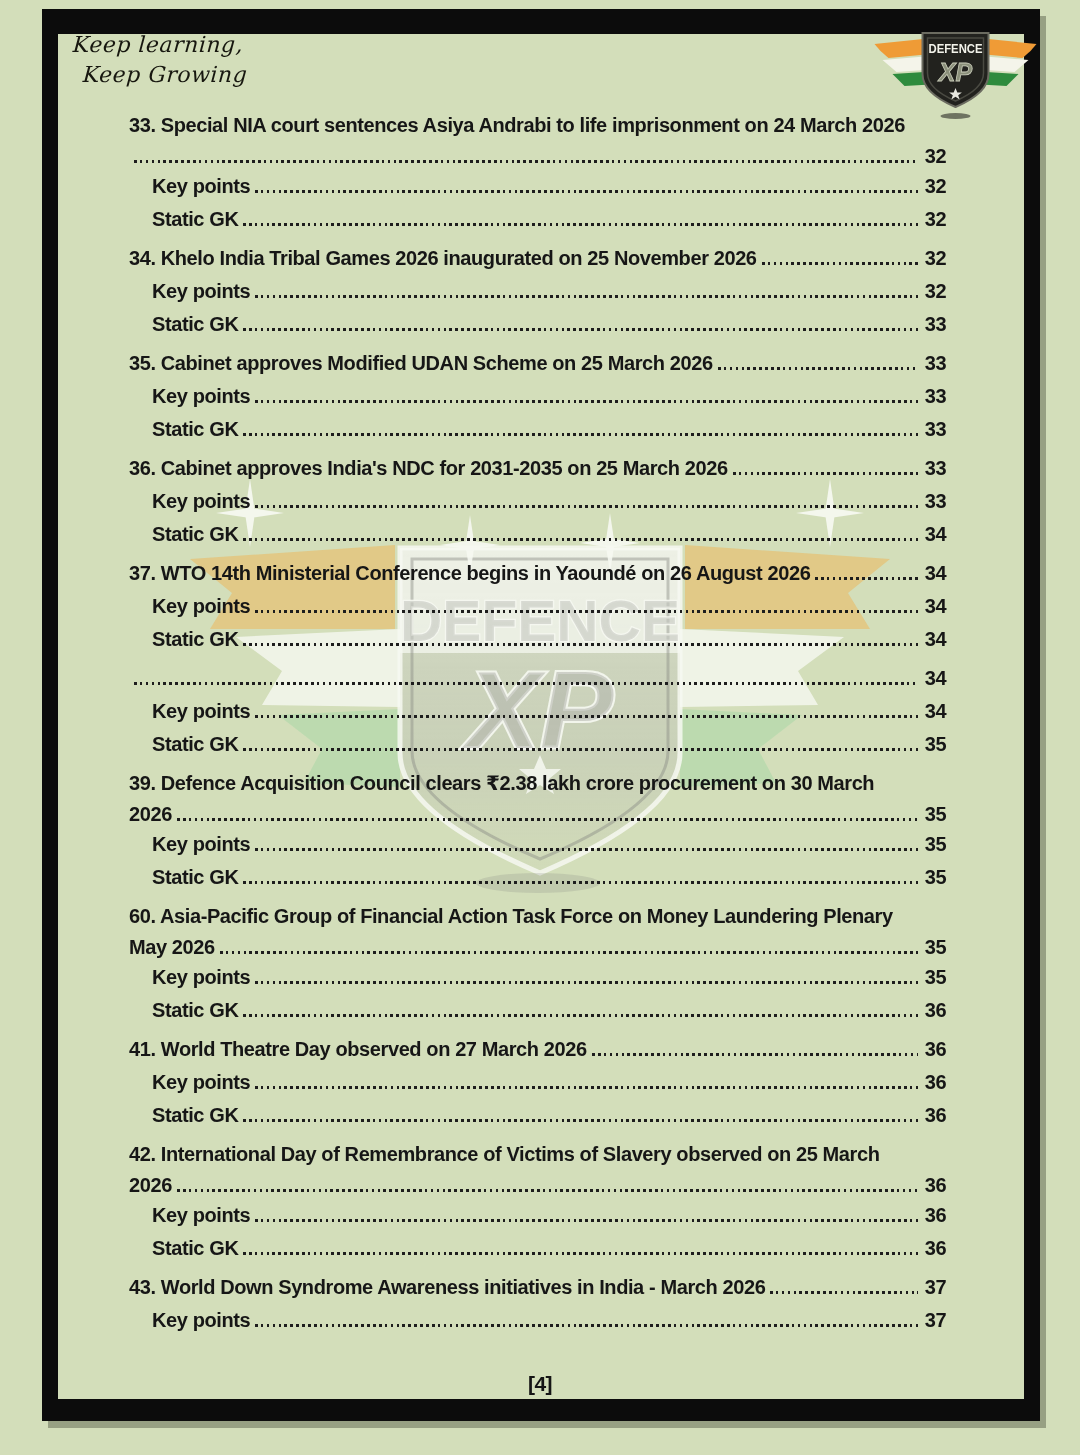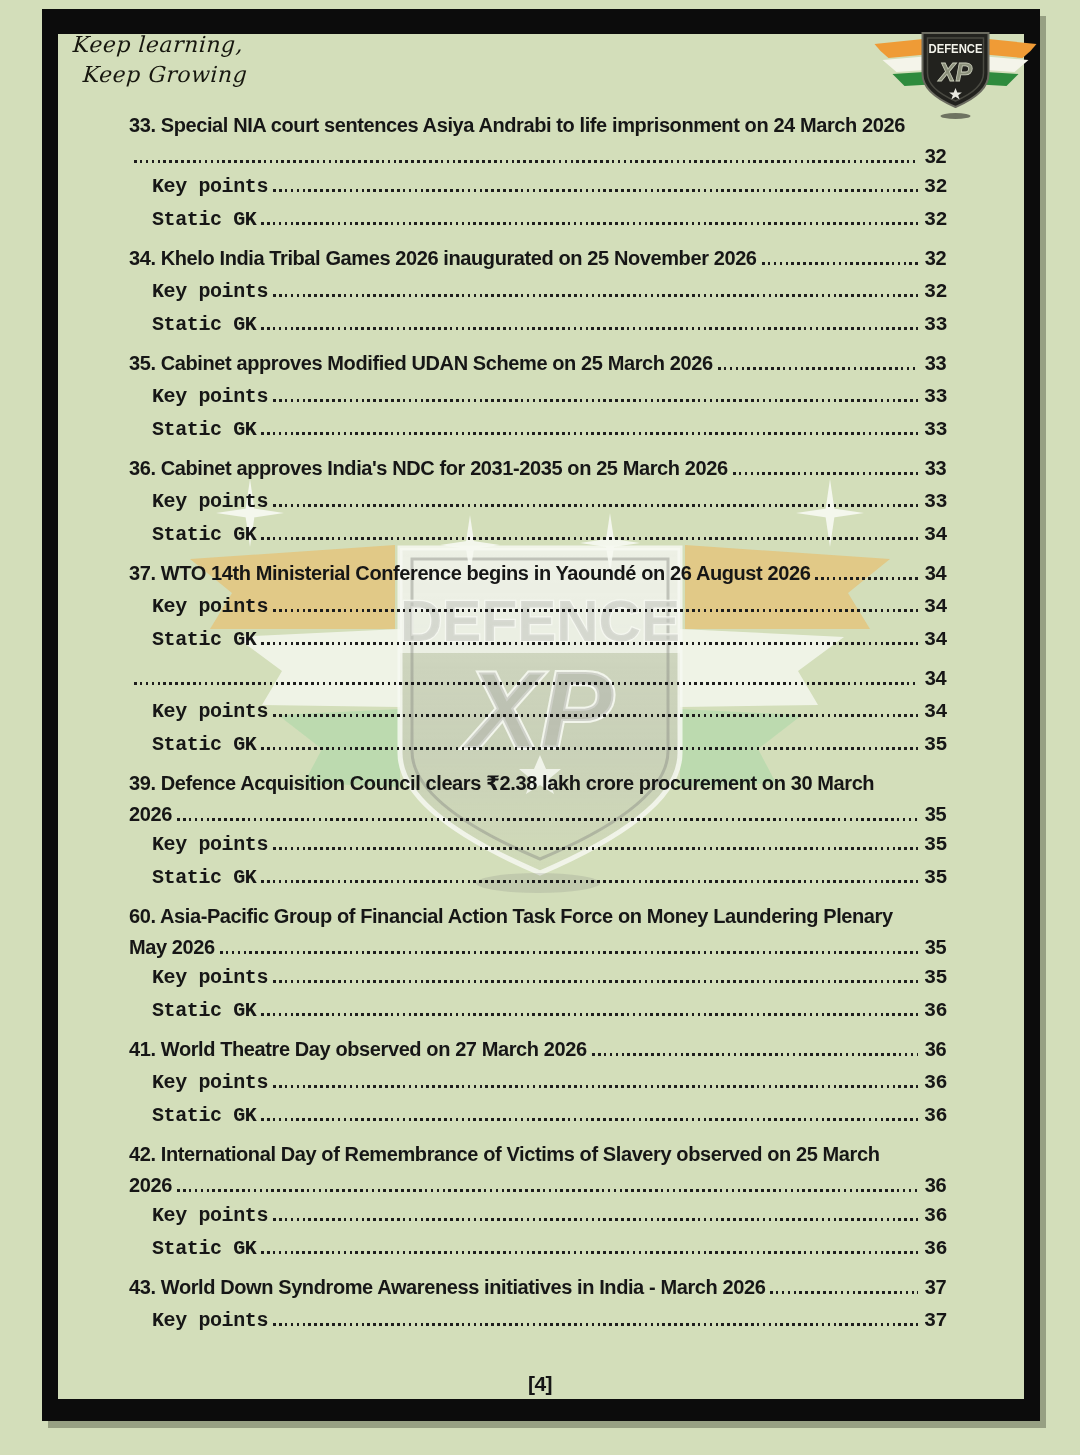--- a/index.html
+++ b/index.html
@@ -32,21 +32,21 @@
   .toc{
     position:absolute;left:129px;top:109px;width:819px;z-index:2;
     font-weight:bold;font-size:20px;letter-spacing:-0.4px;color:#161616;
   }
   .toc-entry{margin-top:6px;}
   .toc-entry:first-child{margin-top:0;}
   .toc-line{display:flex;align-items:baseline;}
   .toc-line .txt{white-space:pre;line-height:33px;}
   .toc-line .pg{line-height:33px;margin-left:2px;min-width:25px;text-align:center;}
   .toc-line.cont .txt,.toc-line.cont .pg{line-height:28px;}
-  .toc-line.sub{padding-left:23px;font-family:Liberation Mono, monospace;}
+  .toc-line.sub{padding-left:23px;}
   .leader{
     flex:1 1 auto;height:3.2px;align-self:baseline;
     margin:0 3px 0 5px;
     background:repeating-linear-gradient(to right,#1d1d1d 0 2.6px,transparent 2.6px 5.9px);
   }
   
   .footer{
     position:absolute;left:0;right:0;top:1372px;text-align:center;z-index:2;
     font-weight:bold;font-size:21px;letter-spacing:-0.5px;color:#151515;
   }

